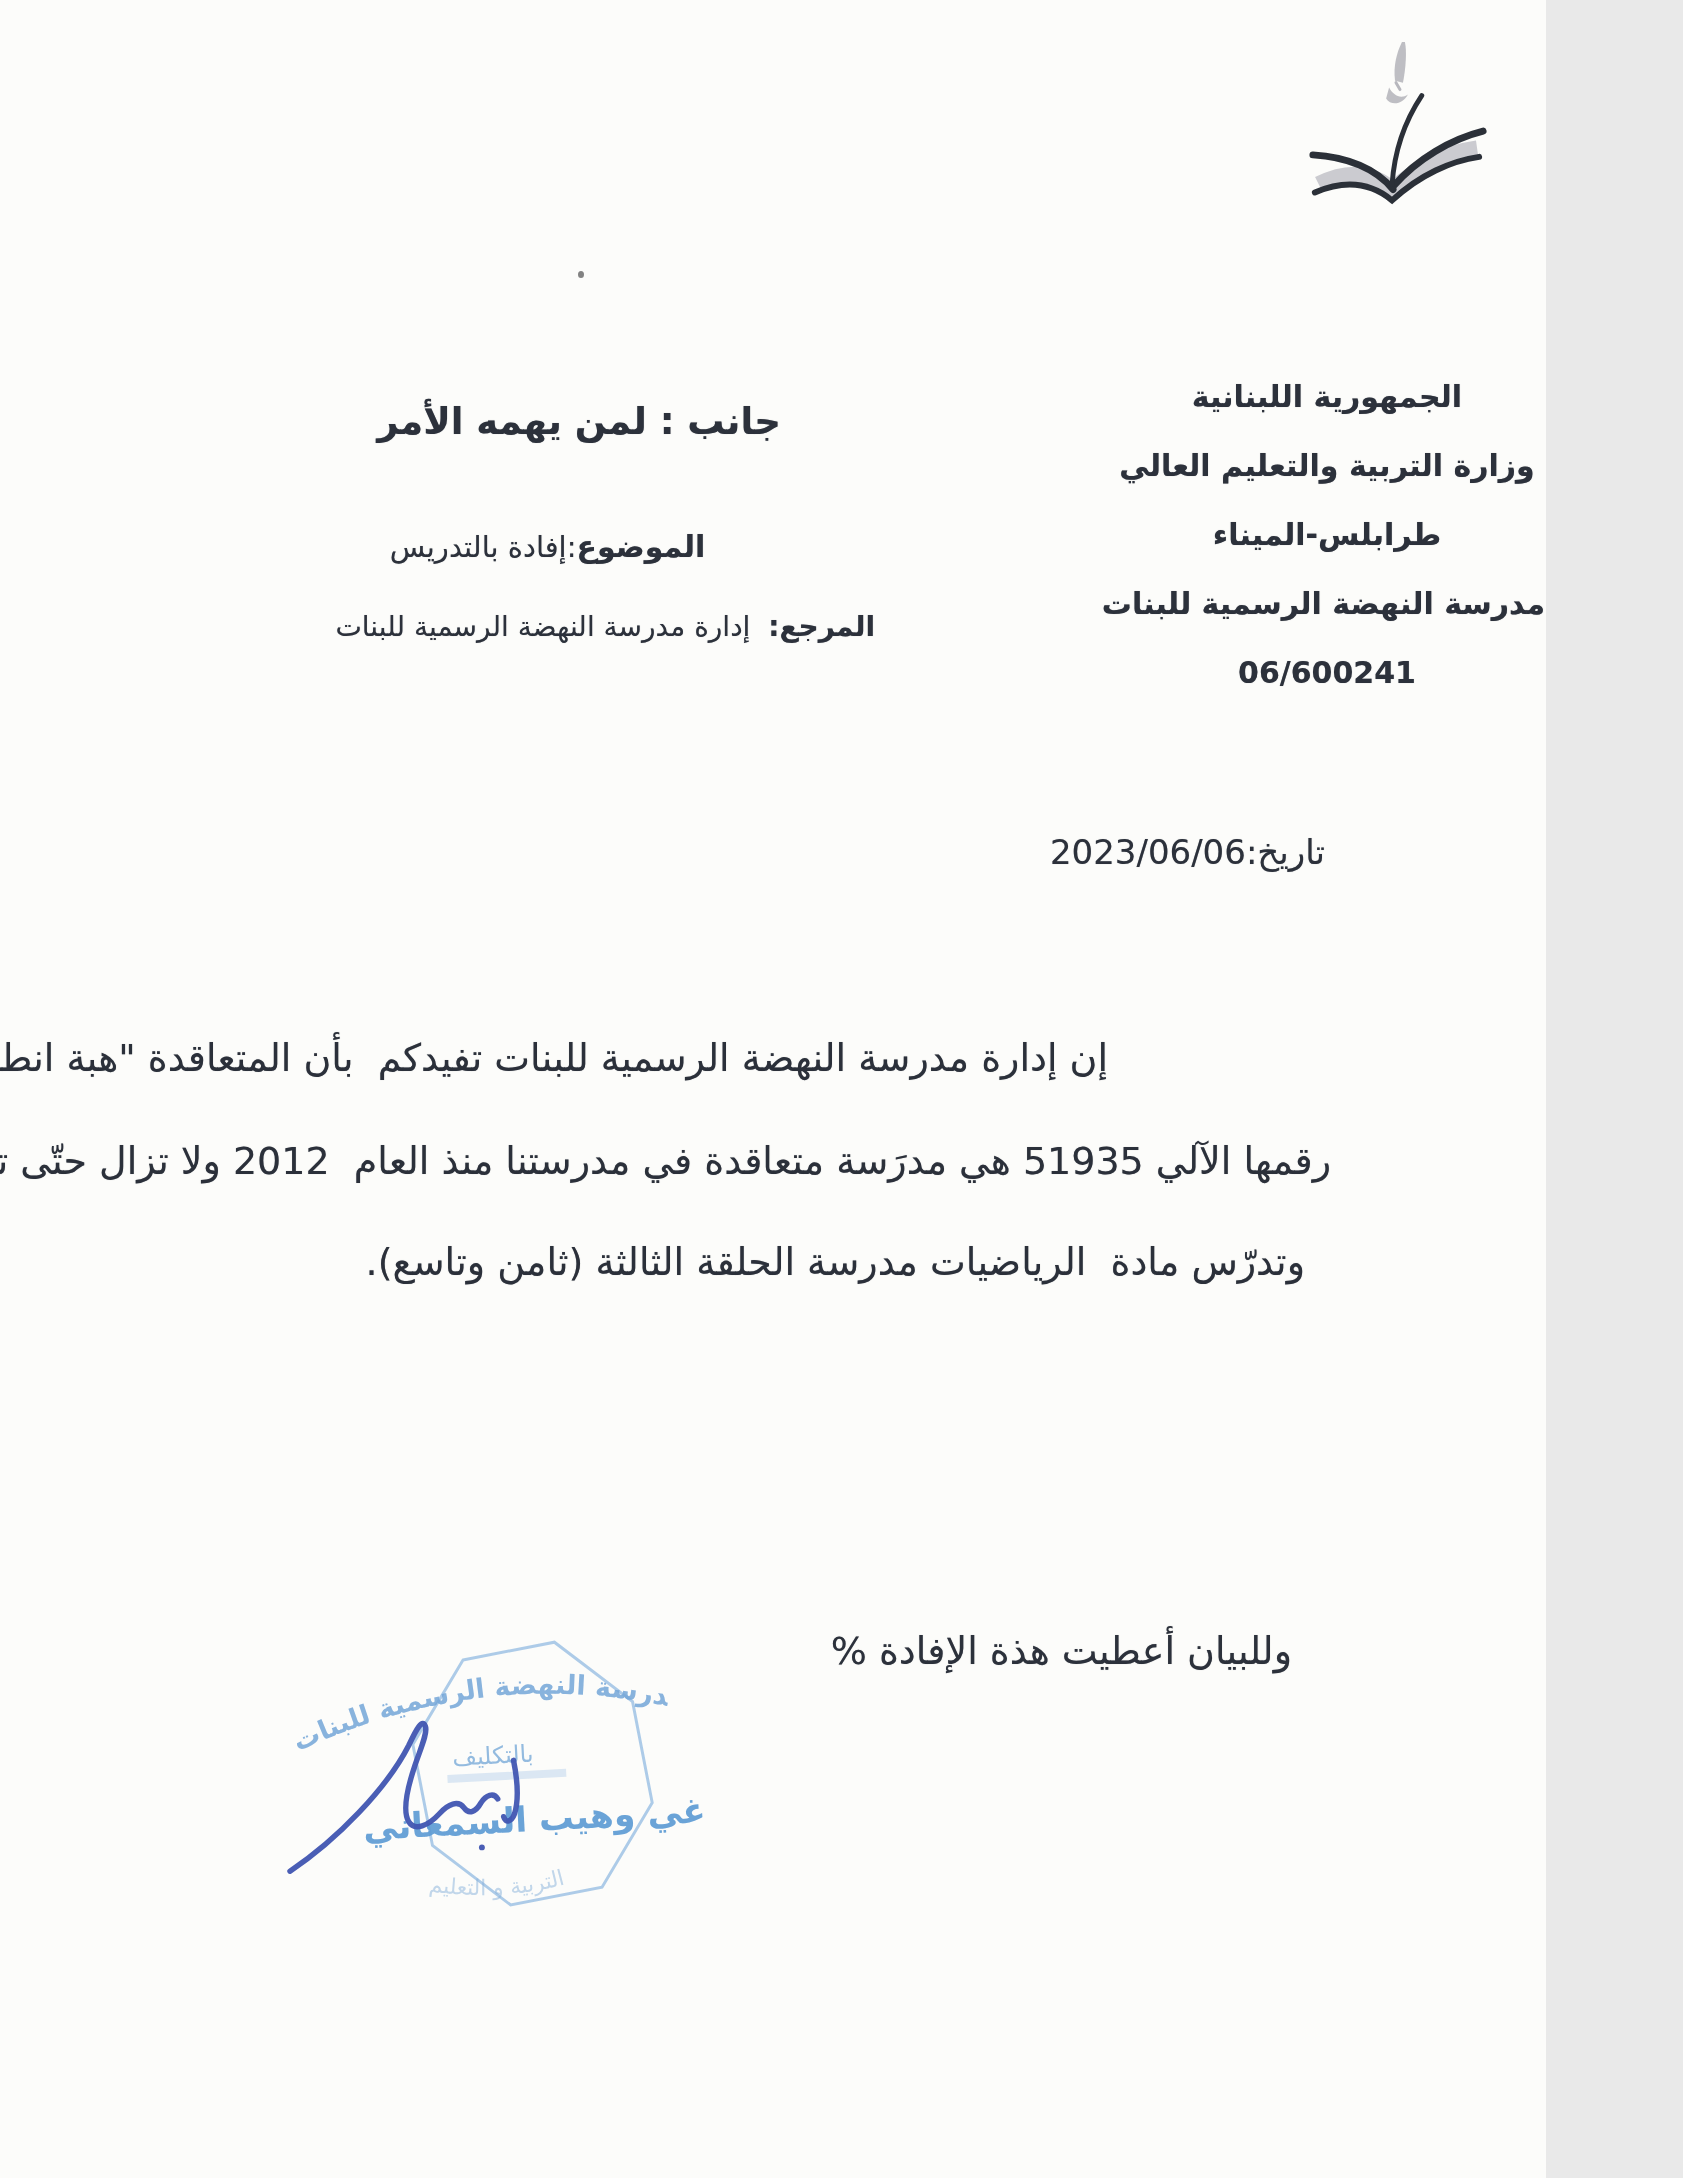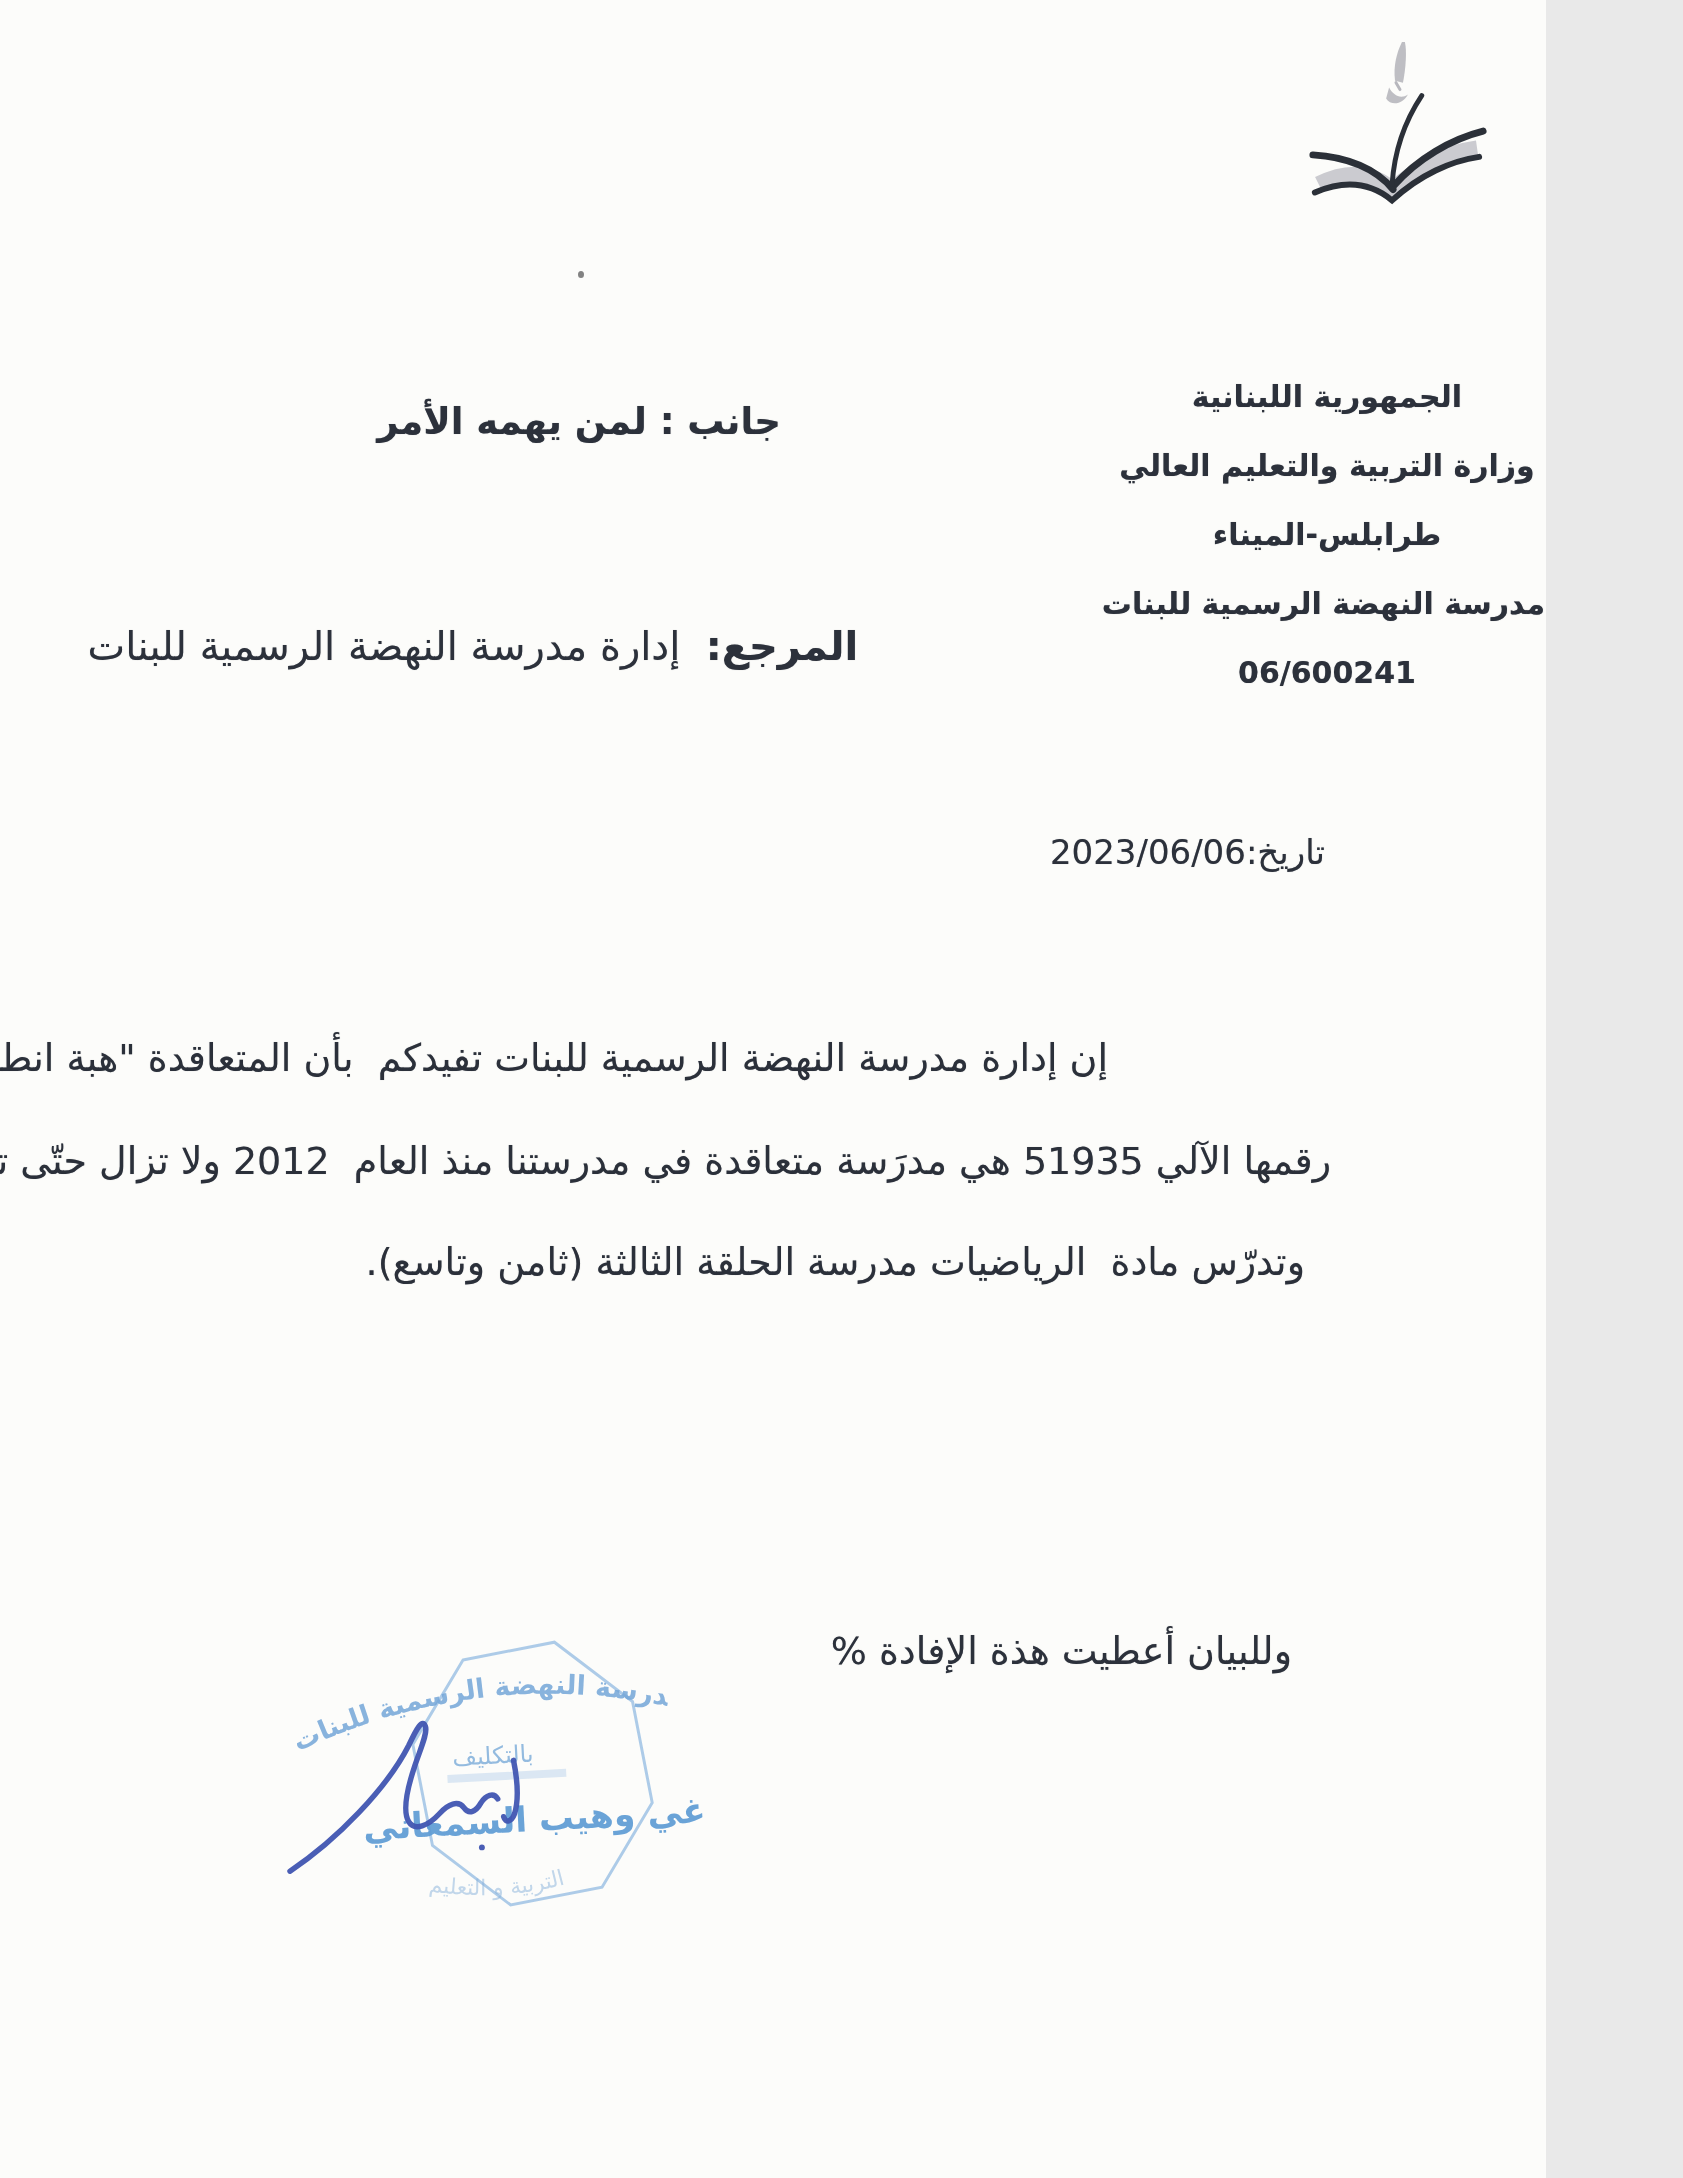--- a/index.html
+++ b/index.html
@@ -8,21 +8,21 @@
   .abs{position:absolute;}
   .ar{direction:rtl;white-space:pre;text-shadow:0 0 0.7px rgba(43,49,59,.5);}
   .b{font-weight:bold;}
   
   .lh-right{position:absolute;left:1109px;top:362px;width:436px;text-align:center;}
   .lh-right .line{font-weight:bold;font-size:30px;line-height:69px;direction:rtl;white-space:pre;text-shadow:0 0 0.7px rgba(43,49,59,.55);}
   
   .attention{right:765px;top:400px;font-size:37px;}
   .subject{right:799px;top:494px;font-size:30px;}
   .subject .val{font-weight:normal;font-size:29px;}
-  .reference{right:632px;top:577px;font-size:40px;}
+  .reference{right:632px;top:577px;font-size:28px;}
   .reference .val{font-weight:normal;}
   .date-line{right:221px;top:832px;font-size:34px;}
   .body-line{font-size:38px;color:#2b303a;}
   .bl1{right:438px;top:1036px;}
   .bl2{right:215px;top:1139px;}
   .bl3{right:241px;top:1240px;}
   .closing{right:254px;top:1629px;font-size:38px;}
   .speck{left:578px;top:271px;width:6px;height:7px;background:#5a5a5a;border-radius:50%;opacity:.75;}
   .logo{left:1303px;top:36px;}
   .stamp-wrap{left:285px;top:1632px;transform:rotate(-3deg);}
@@ -53,20 +53,23 @@
 
   <div class="lh-right">
     <div class="line">الجمهورية اللبنانية</div>
     <div class="line">وزارة التربية والتعليم العالي</div>
     <div class="line">طرابلس-الميناء</div>
     <div class="line">مدرسة النهضة الرسمية للبنات</div>
     <div class="line">06/600241</div>
   </div>
 
   <div class="abs ar b attention">جانب : لمن يهمه الأمر</div>
+  <div class="abs ar b subject">
+    <span>الموضوع</span><span class="val">:إفادة بالتدريس</span>
+  </div>
   <div class="abs ar b reference">
     <span>المرجع:</span><span class="val">  إدارة مدرسة النهضة الرسمية للبنات</span>
   </div>
 
   <div class="abs ar date-line">تاريخ:2023/06/06</div>
 
   <div class="abs ar body-line bl1">إن إدارة مدرسة النهضة الرسمية للبنات تفيدكم  بأن المتعاقدة "هبة انطون الآغا"</div>
   <div class="abs ar body-line bl2">رقمها الآلي 51935 هي مدرَسة متعاقدة في مدرستنا منذ العام  2012 ولا تزال حتّى تاريخه%</div>
   <div class="abs ar body-line bl3">وتدرّس مادة  الرياضيات مدرسة الحلقة الثالثة (ثامن وتاسع).</div>
 

